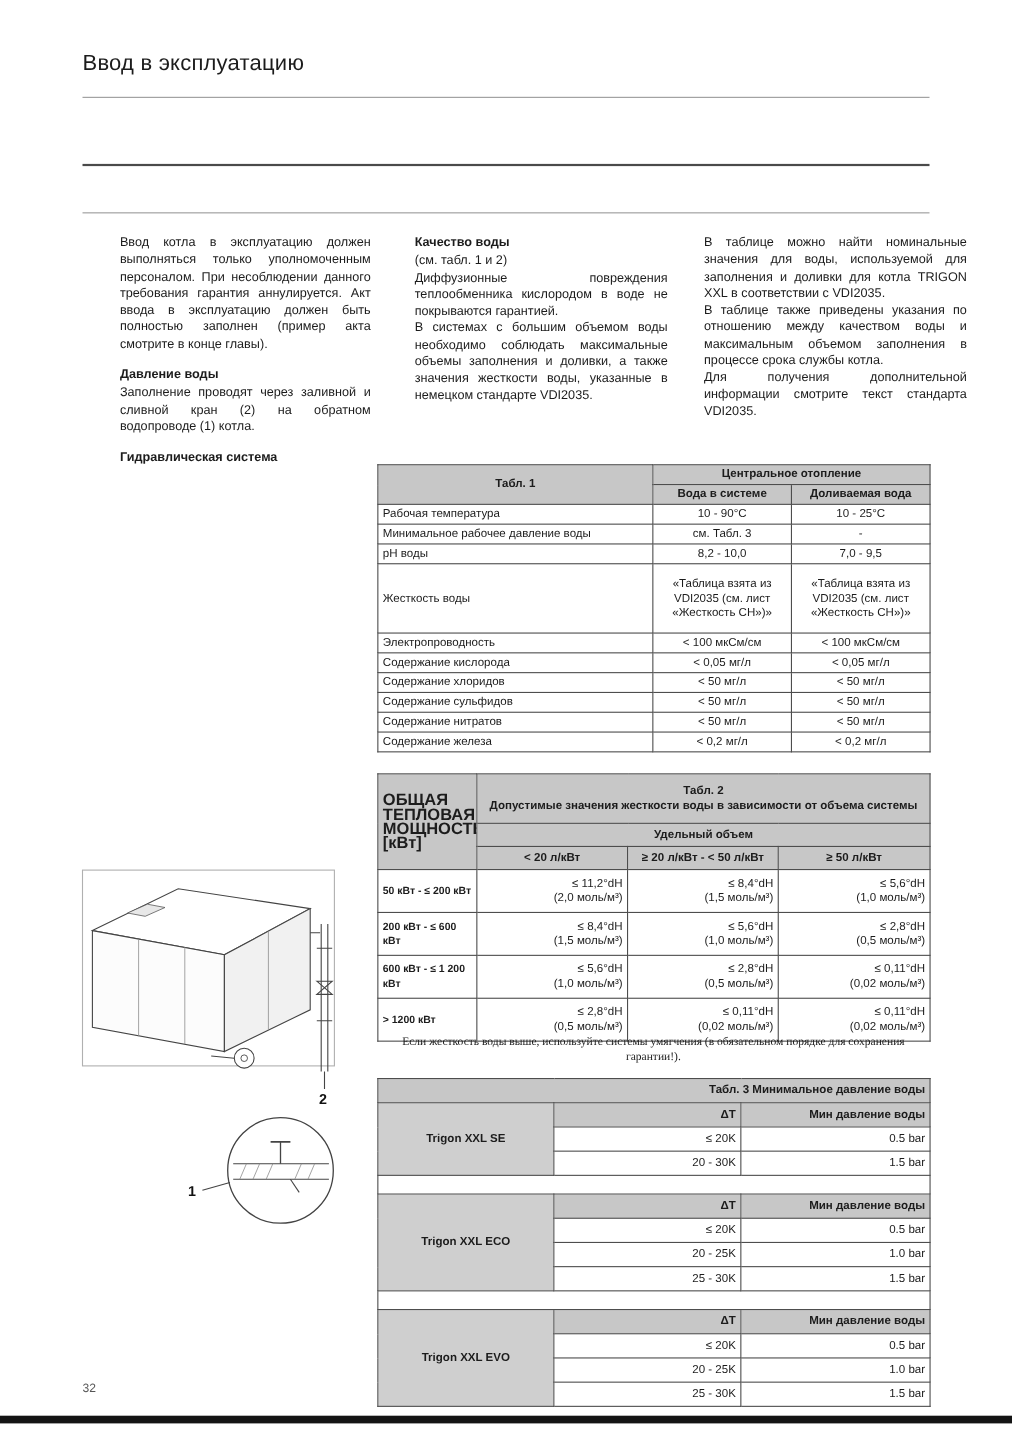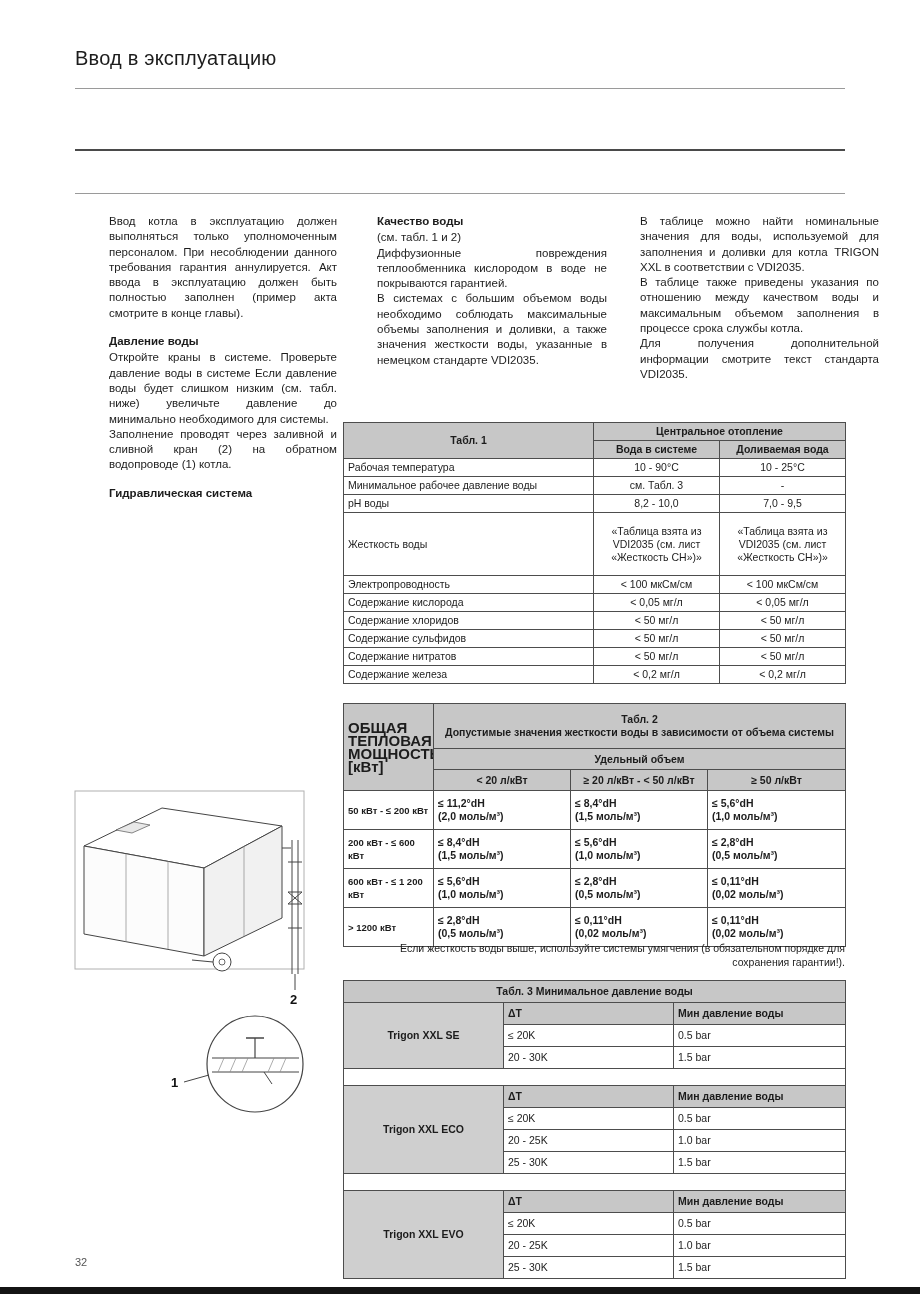--- a/index.html
+++ b/index.html
@@ -26,25 +26,25 @@
   table{border-collapse:collapse;table-layout:fixed;}
   td{border:1px solid #4d4d4d;padding:2px 4px;font-size:10.5px;line-height:13px;vertical-align:middle;overflow:hidden;}
   .hdr{background:#c7c7c7;font-weight:bold;}
   .c{text-align:center;}
   .b{font-weight:bold;}
   .t1{left:343px;top:422px;width:502px;}
   .t1 td.val{text-align:center;}
   .t2{left:343px;top:703px;width:502px;}
   .t2 .lbl{font-size:9.5px;font-weight:bold;background:#fff;}
   .t2 .corner{font-size:15px;background:#c7c7c7;vertical-align:middle;}
-  .t2 td.dcell{text-align:left;height:34px;font-weight:bold;}
+  .t2 td.dcell{text-align:right;height:34px;}
   .t2 .hrow td{height:16px;}
-  .note{left:343px;top:941px;width:502px;font-size:10.5px;line-height:14px;text-align:right;}
+  .note{left:343px;top:941px;width:502px;font-size:10.5px;line-height:14px;text-align:center;font-family:Liberation Serif, serif;}
   .t3{left:343px;top:980px;width:502px;}
-  .t3 td{height:17px;}
+  .t3 td{height:17px;text-align:right;}
   .t3 .model{background:#cfcfcf;font-weight:bold;text-align:center;}
   .t3 .spacer td{height:12px;background:#fff;}
   
   .diagram{left:72px;top:788px;}
   
   .pagenum{left:75px;top:1256px;font-size:11px;color:#555;}
   .footbar{left:0;top:1287px;width:920px;height:7px;background:#141414;}
 </style>
 </head>
 <body>
@@ -53,21 +53,20 @@
 
   <h1 class="abs doc-title">Ввод в эксплуатацию</h1>
   <div class="abs rule rule-title"></div>
 
   <div class="abs rule rule-sec-top"></div>
   <div class="abs rule rule-sec-bot"></div>
 
   <div class="abs col col1">
     <p>Ввод котла в эксплуатацию должен выполняться только уполномоченным персоналом. При несоблюдении данного требования гарантия аннулируется. Акт ввода в эксплуатацию должен быть полностью заполнен (пример акта смотрите в конце главы).</p>
     <h3>Давление воды</h3>
-    <p>Откройте краны в системе. Проверьте давление воды в системе Если давление воды будет слишком низким (см. табл. ниже) увеличьте давление до минимально необходимого для системы.</p>
     <p>Заполнение проводят через заливной и сливной кран (2) на обратном водопроводе (1) котла.</p>
     <h3>Гидравлическая система</h3>
   </div>
 
   <div class="abs col col2">
     <h3 style="margin-top:0">Качество воды</h3>
     <p>(см. табл. 1 и 2)</p>
     <p>Диффузионные повреждения теплообменника кислородом в воде не покрываются гарантией.</p>
     <p>В системах с большим объемом воды необходимо соблюдать максимальные объемы заполнения и доливки, а также значения жесткости воды, указанные в немецком стандарте VDI2035.</p>
   </div>

